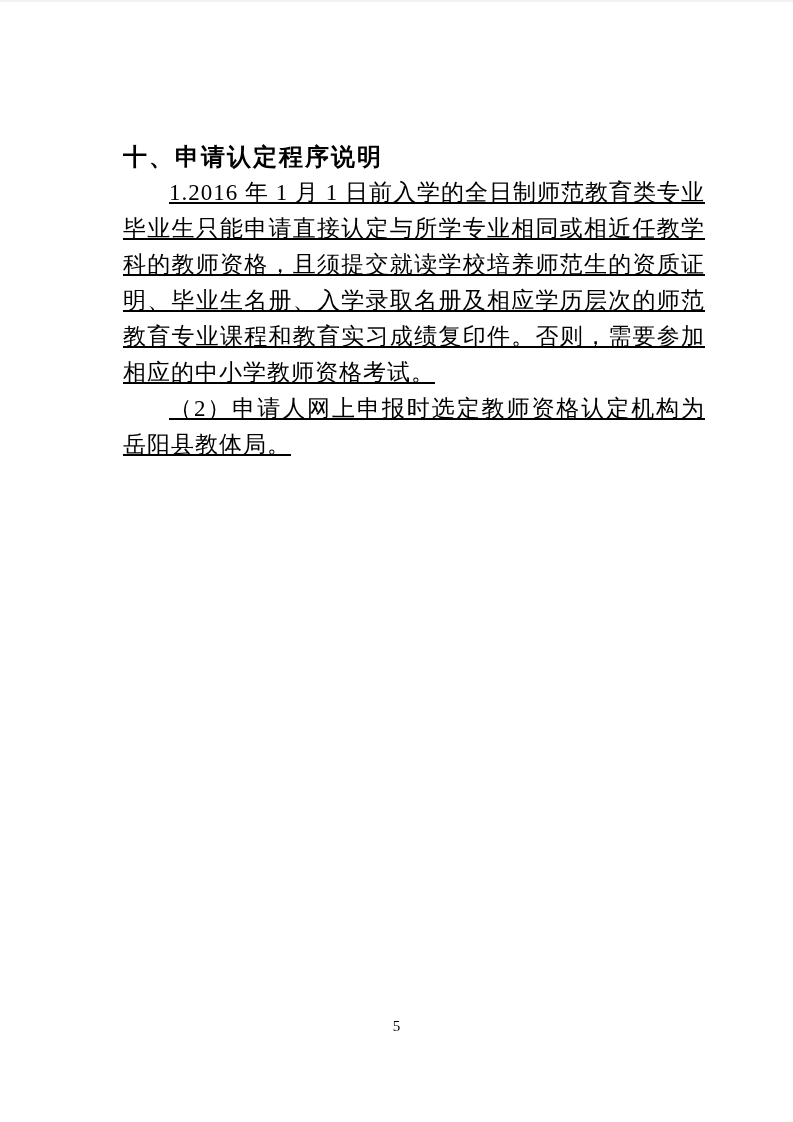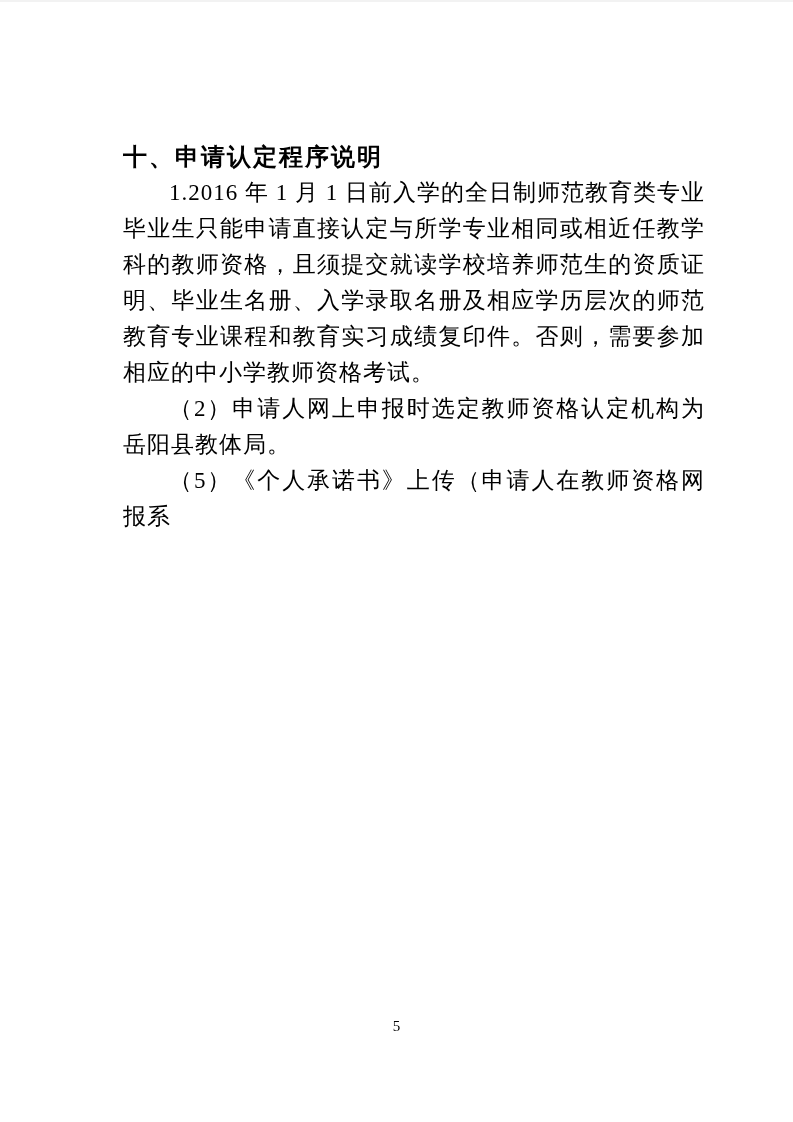--- a/index.html
+++ b/index.html
@@ -37,20 +37,21 @@
   .doc-para {
     margin: 0;
     font-family: "Liberation Serif", "DejaVu Serif", serif;
     font-size: 23px;
     line-height: 36px;
     letter-spacing: 1px;
     text-align: justify;
     text-justify: inter-character;
     text-indent: 2em;
     color: #000000;
+    text-decoration: underline;
   }
   .page-number {
     position: absolute;
     left: 0;
     top: 1014px;
     width: 100%;
     text-align: center;
     font-family: "Liberation Serif", "DejaVu Serif", serif;
     font-size: 15px;
     line-height: 20px;
@@ -58,16 +59,15 @@
   }
 </style>
 </head>
 <body>
 
 <div class="page">
   <div class="doc-body">
     <h1 class="doc-heading">十、申请认定程序说明</h1>
     <p class="doc-para">1.2016 年 1 月 1 日前入学的全日制师范教育类专业毕业生只能申请直接认定与所学专业相同或相近任教学科的教师资格，且须提交就读学校培养师范生的资质证明、毕业生名册、入学录取名册及相应学历层次的师范教育专业课程和教育实习成绩复印件。否则，需要参加相应的中小学教师资格考试。</p>
     <p class="doc-para">（2）申请人网上申报时选定教师资格认定机构为岳阳县教体局。</p>
-    <p class="doc-para">（5）《个人承诺书》上传（申请人在教师资格网报系</p>
   </div>
   <div class="page-number">5</div>
 </div>
 
 </body></html>

